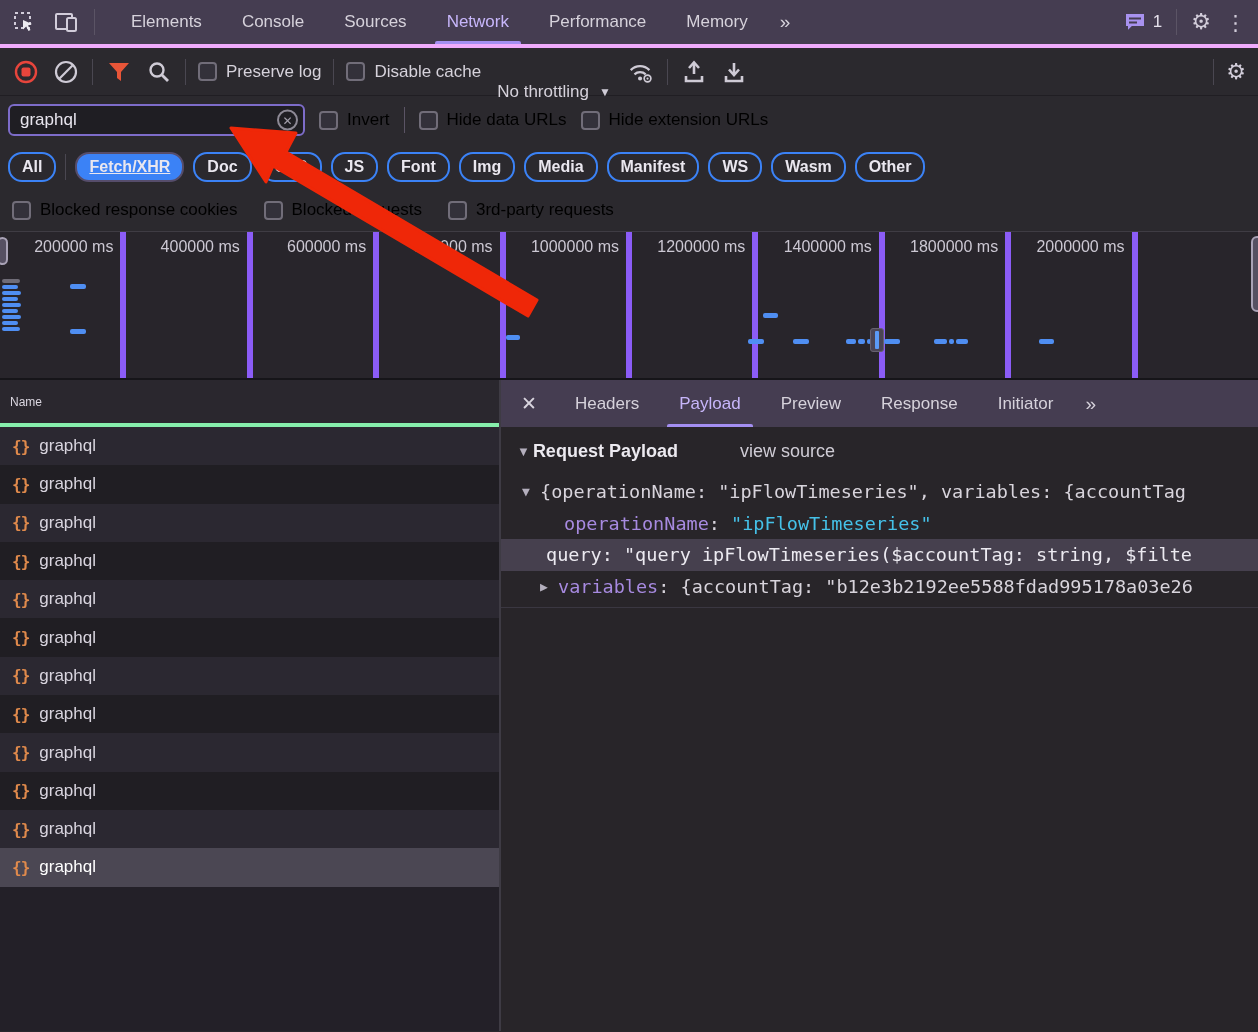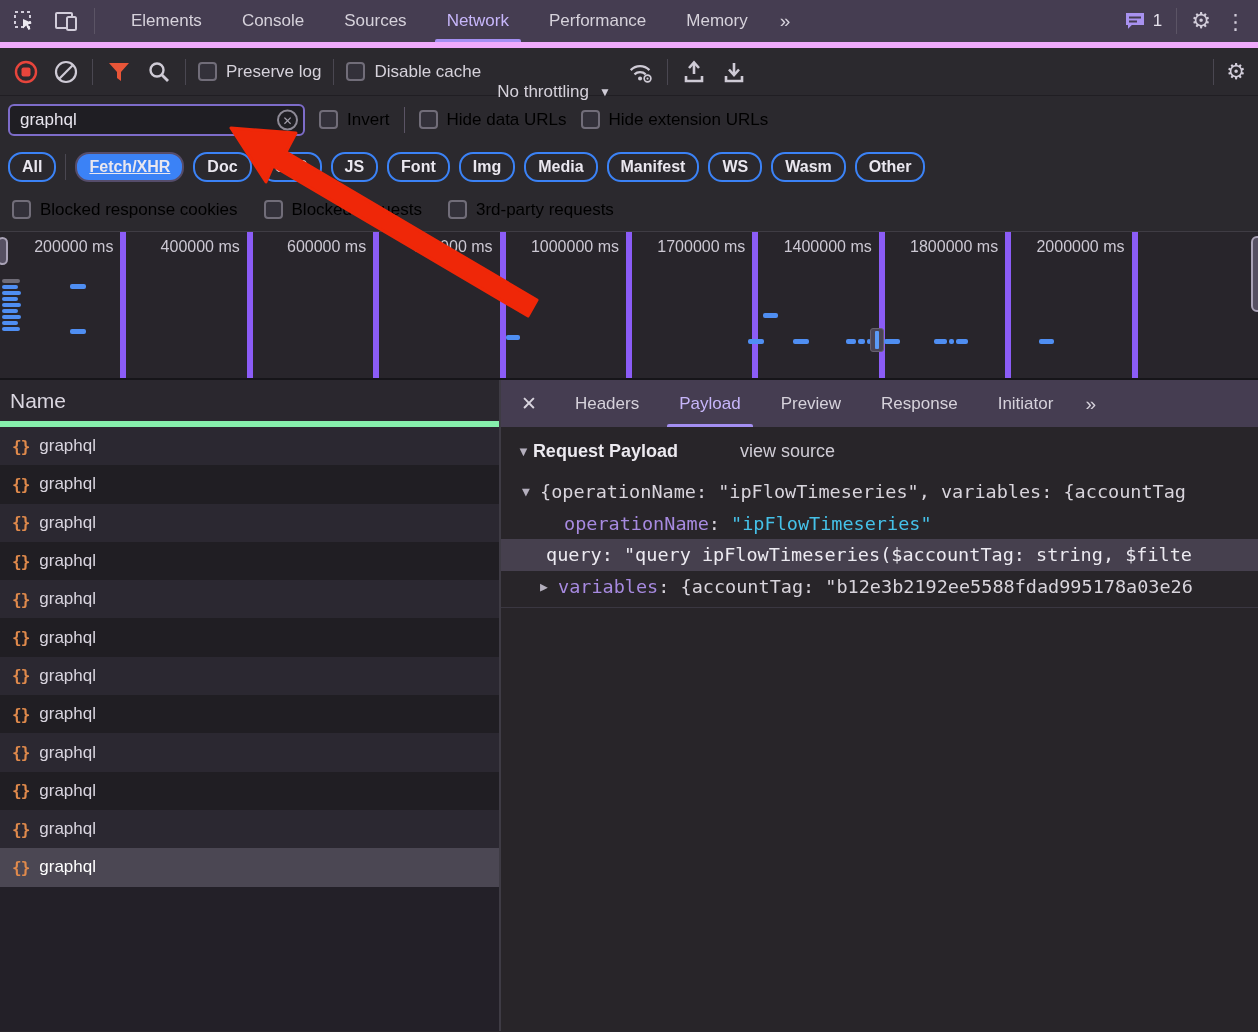--- a/index.html
+++ b/index.html
@@ -2,41 +2,41 @@
 <html><head>
 <meta charset="utf-8">
 <style>
   * { margin:0; padding:0; box-sizing:border-box; }
   html,body { width:1258px; height:1032px; overflow:hidden; background:#1d1b20;
     font-family:"Liberation Sans", sans-serif; }
   #app { position:relative; width:1258px; height:1032px; background:#29262c; }
 
   
   .topbar { height:48px; background:#453d51; display:flex; align-items:stretch;
-    border-bottom:6px solid #f0abfc; color:#d6d2db; }
+    border-bottom:4px solid #f0abfc; color:#d6d2db; }
   .tb-icons { display:flex; align-items:center; padding:0 6px 0 10px; gap:14px; }
   .icon-btn { display:flex; align-items:center; justify-content:center; width:28px; height:28px; cursor:pointer; }
   .vsep { width:1px; height:26px; background:#5b5465; align-self:center; }
   .tabs { display:flex; align-items:stretch; margin-left:10px; }
   .tab { position:relative; display:flex; align-items:center; padding:0 20px; font-size:17px;
     color:#d6d2db; cursor:pointer; white-space:nowrap; }
   .tab.active { color:#c7b6fa; }
   .tab.active::after { content:""; position:absolute; left:8px; right:8px; bottom:0;
     height:3px; background:#a48ff2; border-radius:2px 2px 0 0; }
   .tab.more { font-size:19px; padding:0 12px; letter-spacing:2px; }
   .tb-right { margin-left:auto; display:flex; align-items:center; gap:14px; padding-right:12px; }
   .issues { display:flex; align-items:center; gap:7px; font-size:17px; color:#e6e2ec; cursor:pointer; }
   .glyph { font-size:22px; color:#d2cdda; cursor:pointer; line-height:1; }
   .kebab { font-size:21px; }
 
   
   .toolbar { height:48px; background:#2b292e; display:flex; align-items:center; gap:12px;
     padding:0 12px; border-bottom:1px solid #201e23; color:#d6d2db; }
   .toolbar .vsep { background:#4a4751; }
-  .cb-group { display:flex; align-items:flex-start; gap:9px; font-size:17px; cursor:pointer; white-space:nowrap; }
+  .cb-group { display:flex; align-items:center; gap:9px; font-size:17px; cursor:pointer; white-space:nowrap; }
   .cb { width:19px; height:19px; border:2px solid #716d79; border-radius:4px; background:#33313a; flex:none; }
   .throttle { display:flex; align-items:center; gap:10px; font-size:17px; cursor:pointer; padding:0 4px;margin-top:40px; }
   .caret { font-size:12px; color:#cfcbd6; }
   .spacer { flex:1; }
 
   
   .filterrow { height:48px; background:#2b292e; display:flex; align-items:center; gap:14px; padding:0 8px; }
   .filter-box { position:relative; width:297px; height:32px; flex:none; }
   .filter-input { width:100%; height:100%; background:#1f1e23; border:2px solid #7d6cc9;
     border-radius:6px; outline:none; color:#e8e5ee; font-size:17px; padding:0 34px 0 10px;
@@ -62,22 +62,22 @@
     color:#ccc8d3; text-align:right; padding:6px 7px 0 0; }
   .ov-bar { position:absolute; border-radius:2px; }
   .ov-marker { position:absolute; background:#4b4554; border:1px solid #67616f; border-radius:3px; }
   .ov-marker-bar { position:absolute; background:#5b9af5; border-radius:1px; }
   .ov-handle { position:absolute; background:#565062; border:2px solid #a9a2b6; border-radius:6px; }
 
   
   .main { display:flex; height:651px; }
   .left-pane { width:501px; flex:none; background:#232028; border-right:2px solid #3e3b44;
     display:flex; flex-direction:column; }
-  .name-header { height:47px; border-bottom:6px solid #86efac; display:flex; align-items:center;
-    padding-left:10px; font-size:21px; color:#dad6e0; background:#2a272e; }
+  .name-header { height:47px; border-bottom:4px solid #86efac; display:flex; align-items:center;
+    padding-left:10px; font-size:12px; color:#dad6e0; background:#2a272e; }
   .req-row { height:38.3px; display:flex; align-items:center; gap:10px; padding-left:12px;
     font-size:17px; color:#d9d5df; cursor:pointer; }
   .req-row.odd { background:#2b2831; }
   .req-row.even { background:#201e23; }
   .req-row.selected { background:#4b4753; color:#ffffff; }
   .json-icon { color:#e08a4c; font-family:"DejaVu Sans Mono", monospace; font-weight:bold;
     font-size:16px; letter-spacing:-1px; }
 
   .right-pane { flex:1; min-width:0; display:flex; flex-direction:column; background:#282529; }
   .detail-tabs { height:47px; background:#453d51; display:flex; align-items:stretch; flex:none; }
@@ -264,21 +264,21 @@
     </div>
   </div>
 
   <div class="overview">
     <div class="ov-cols">
         <div class="ov-col">200000 ms</div>
         <div class="ov-col">400000 ms</div>
         <div class="ov-col">600000 ms</div>
         <div class="ov-col">800000 ms</div>
         <div class="ov-col">1000000 ms</div>
-        <div class="ov-col">1700000 ms</div>
+        <div class="ov-col">1200000 ms</div>
         <div class="ov-col">1400000 ms</div>
         <div class="ov-col">1800000 ms</div>
         <div class="ov-col">2000000 ms</div>
       </div>
     <div class="ov-bars">
         <div class="ov-bar" style="left: 2px; top: 47px; width: 18px; height: 4px; background: rgb(111, 108, 119);"></div>
         <div class="ov-bar" style="left: 2px; top: 53px; width: 16px; height: 4px; background: rgb(79, 142, 242);"></div>
         <div class="ov-bar" style="left: 2px; top: 59px; width: 19px; height: 4px; background: rgb(79, 142, 242);"></div>
         <div class="ov-bar" style="left: 2px; top: 65px; width: 16px; height: 4px; background: rgb(79, 142, 242);"></div>
         <div class="ov-bar" style="left: 2px; top: 71px; width: 19px; height: 4px; background: rgb(79, 142, 242);"></div>

